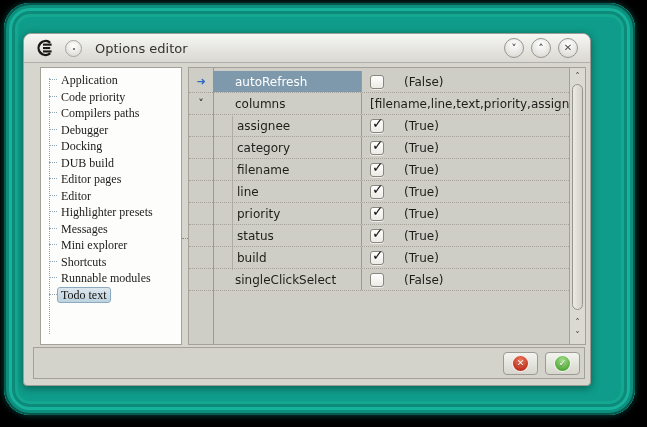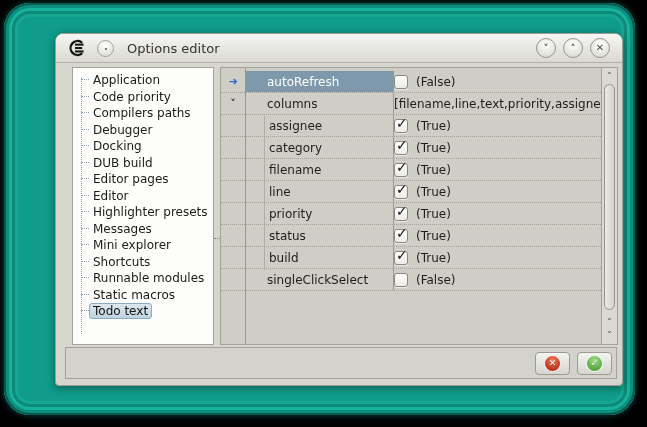--- a/index.html
+++ b/index.html
@@ -17,21 +17,21 @@
       inset 0 0 0 2px #07584e,
       inset 0 0 0 5px #0d8f7e,
       inset 0 0 0 8px #17b29b,
       inset 0 0 0 11px #0e8a7a,
       inset 0 0 0 14px #14a890,
       inset 0 0 0 18px #0f9c8a,
       0 0 7px rgba(35,216,192,.35);
   }
   
   .window{
-    position:absolute;left:55px;top:33px;width:568px;height:353px;
+    position:absolute;left:23px;top:33px;width:568px;height:353px;
     background:#d6d5ce;border:1px solid #9e9c94;
     border-radius:8px 8px 4px 4px;
     box-shadow:0 2px 8px rgba(0,0,0,.4);
     box-sizing:border-box;
   }
   .titlebar{
     height:29px;border-radius:7px 7px 0 0;
     background:linear-gradient(#f6f6f3,#d9d8d2);
     border-bottom:1px solid #b2b0a8;
     display:flex;align-items:center;padding:0 12px;box-sizing:border-box;
@@ -52,21 +52,21 @@
     font-size:11px;font-weight:bold;color:#4e4c46;line-height:1;
   }
   .tb-btn.close{font-size:10px;}
   
   .sidebar{
     position:absolute;left:16px;top:33px;width:142px;height:278px;
     background:#fdfdfb;border:1px solid #a3a19a;box-sizing:border-box;
     padding-top:3px;overflow:hidden;
   }
   .s-rail{position:absolute;left:8px;top:10px;height:256px;border-left:1px dotted #8fa6b5;}
-  .s-item{position:relative;height:16.5px;line-height:16px;padding-left:16px;white-space:nowrap;}
+  .s-item{position:relative;height:16.5px;line-height:16px;padding-left:16px;white-space:nowrap;font-family:Liberation Serif, serif;}
   .s-item::before{content:"";position:absolute;left:8px;top:8px;width:8px;border-top:1px dotted #8fa6b5;}
   .s-label{
     display:inline-block;font-size:12px;color:#1c1b18;
     padding:0 3px;border:1px solid transparent;border-radius:3px;line-height:14px;
   }
   .s-item.selected .s-label{
     background:linear-gradient(#dce7ee,#bed3e0);
     border-color:#8cabc0;color:#14130f;
   }
   
@@ -81,22 +81,22 @@
   .g-cell-gutter{width:24px;flex:0 0 auto;text-align:center;font-size:11px;line-height:22px;}
   .g-marker-arrow{color:#2c6cc4;font-weight:bold;font-size:11px;}
   .g-marker-exp{color:#2b2a26;font-weight:bold;font-size:11px;}
   .g-cell-name{
     width:148px;flex:0 0 auto;height:100%;display:flex;align-items:center;
     font-size:12px;color:#1e1d1a;padding-left:22px;box-sizing:border-box;overflow:hidden;white-space:nowrap;
   }
   .g-cell-name.lvl1{padding-left:24px;}
   .g-row.selected .g-cell-name{background:#7e99ac;color:#ffffff;}
   .g-cell-value{
-    flex:1 1 auto;height:100%;display:flex;align-items:center;gap:8px;
-    border-left:1px solid #9c9a90;box-sizing:border-box;
+    flex:1 1 auto;height:100%;display:flex;align-items:center;gap:20px;
+    border-left:1px solid #9c9a90;padding-left:8px;box-sizing:border-box;
     font-size:12px;color:#1e1d1a;overflow:hidden;white-space:nowrap;
   }
   .cb{
     position:relative;width:14px;height:14px;flex:0 0 auto;
     background:linear-gradient(#ffffff,#ecebe5);
     border:1px solid #89877f;border-radius:3px;box-sizing:border-box;
     box-shadow:0 1px 0 rgba(255,255,255,.6);
   }
   .cb .tick{position:absolute;left:1px;top:-5px;font-size:14px;font-weight:bold;color:#14120f;}
   
@@ -165,21 +165,20 @@
         <div class="s-item"><span class="s-label">Debugger</span></div>
         <div class="s-item"><span class="s-label">Docking</span></div>
         <div class="s-item"><span class="s-label">DUB build</span></div>
         <div class="s-item"><span class="s-label">Editor pages</span></div>
         <div class="s-item"><span class="s-label">Editor</span></div>
         <div class="s-item"><span class="s-label">Highlighter presets</span></div>
         <div class="s-item"><span class="s-label">Messages</span></div>
         <div class="s-item"><span class="s-label">Mini explorer</span></div>
         <div class="s-item"><span class="s-label">Shortcuts</span></div>
         <div class="s-item"><span class="s-label">Runnable modules</span></div>
-        <div class="s-item"><span class="s-label">Static macros</span></div>
         <div class="s-item selected"><span class="s-label">Todo text</span></div>
       </div>
   </div>
 
   <div class="split-dots"></div>
 
   <div class="grid">
     <div class="g-gutter-line"></div>
     <div class="g-tree-line"></div>
     <div class="g-rows" id="grid-rows">

